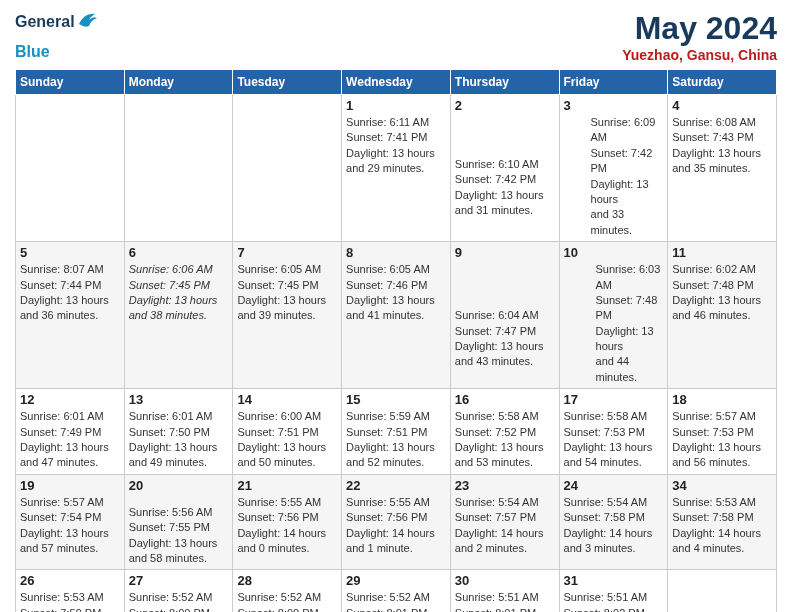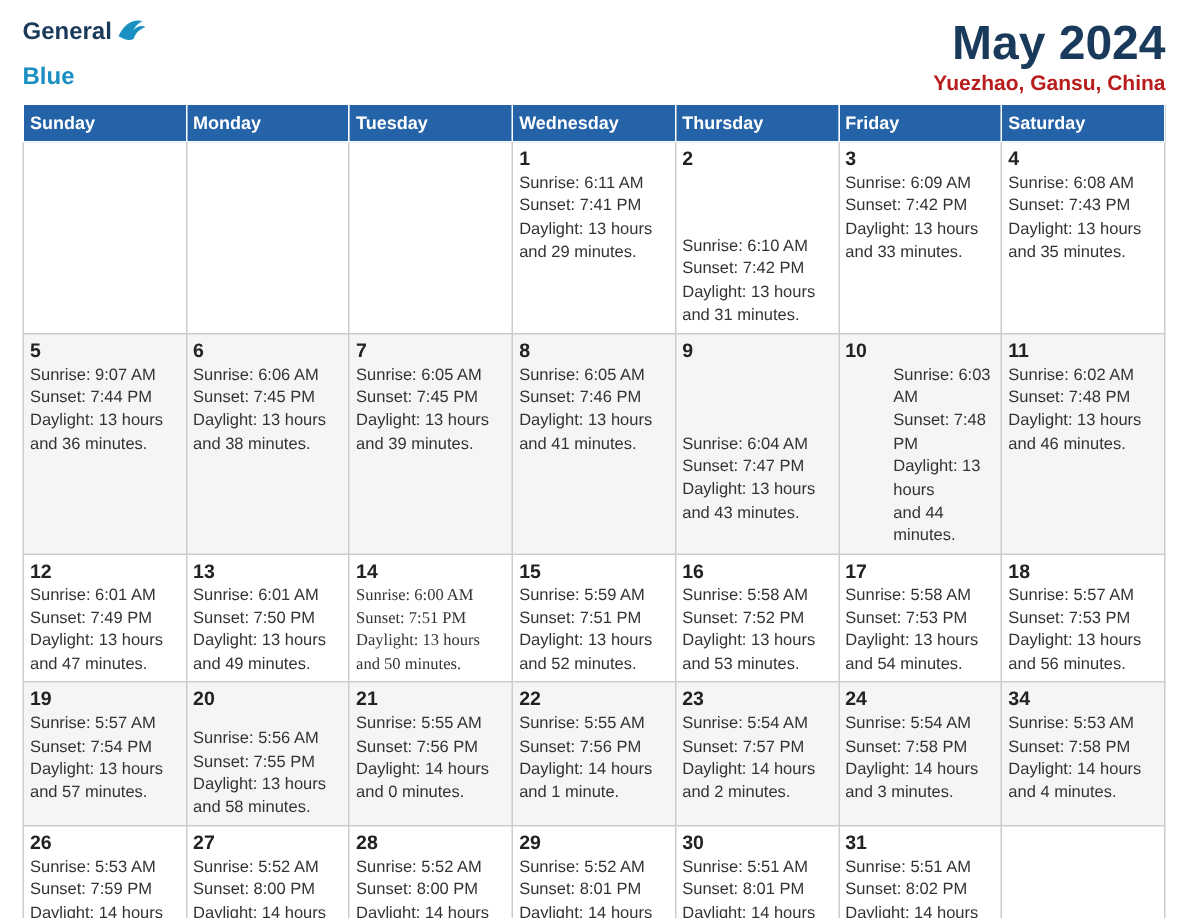--- a/index.html
+++ b/index.html
@@ -133,44 +133,44 @@
           </td>
           <td>
             <span class="day-number">2</span>
             <div class="day-info" style="white-space: pre-line; margin-top: 44px;">Sunrise: 6:10 AM
 Sunset: 7:42 PM
 Daylight: 13 hours
 and 31 minutes.</div>
           </td>
           <td>
             <span class="day-number">3</span>
-            <div class="day-info" style="white-space: pre-line;">Sunrise: 6:09 AM
+            <div class="day-info" style="white-space: pre-line; margin-left: 27px;">Sunrise: 6:09 AM
 Sunset: 7:42 PM
 Daylight: 13 hours
 and 33 minutes.</div>
           </td>
           <td>
             <span class="day-number">4</span>
             <div class="day-info" style="white-space: pre-line;">Sunrise: 6:08 AM
 Sunset: 7:43 PM
 Daylight: 13 hours
 and 35 minutes.</div>
           </td>
         </tr>
         <tr>
           <td>
             <span class="day-number">5</span>
-            <div class="day-info" style="white-space: pre-line;">Sunrise: 9:07 AM
+            <div class="day-info" style="white-space: pre-line;">Sunrise: 8:07 AM
 Sunset: 7:44 PM
 Daylight: 13 hours
 and 36 minutes.</div>
           </td>
           <td>
             <span class="day-number">6</span>
-            <div class="day-info" style="white-space: pre-line;">Sunrise: 6:06 AM
+            <div class="day-info" style="white-space: pre-line; font-style: italic;">Sunrise: 6:06 AM
 Sunset: 7:45 PM
 Daylight: 13 hours
 and 38 minutes.</div>
           </td>
           <td>
             <span class="day-number">7</span>
             <div class="day-info" style="white-space: pre-line;">Sunrise: 6:05 AM
 Sunset: 7:45 PM
 Daylight: 13 hours
 and 39 minutes.</div>
@@ -214,21 +214,21 @@
           </td>
           <td>
             <span class="day-number">13</span>
             <div class="day-info" style="white-space: pre-line;">Sunrise: 6:01 AM
 Sunset: 7:50 PM
 Daylight: 13 hours
 and 49 minutes.</div>
           </td>
           <td>
             <span class="day-number">14</span>
-            <div class="day-info" style="white-space: pre-line; font-family: Liberation Serif, serif;">Sunrise: 6:00 AM
+            <div class="day-info" style="white-space: pre-line;">Sunrise: 6:00 AM
 Sunset: 7:51 PM
 Daylight: 13 hours
 and 50 minutes.</div>
           </td>
           <td>
             <span class="day-number">15</span>
             <div class="day-info" style="white-space: pre-line;">Sunrise: 5:59 AM
 Sunset: 7:51 PM
 Daylight: 13 hours
 and 52 minutes.</div>

